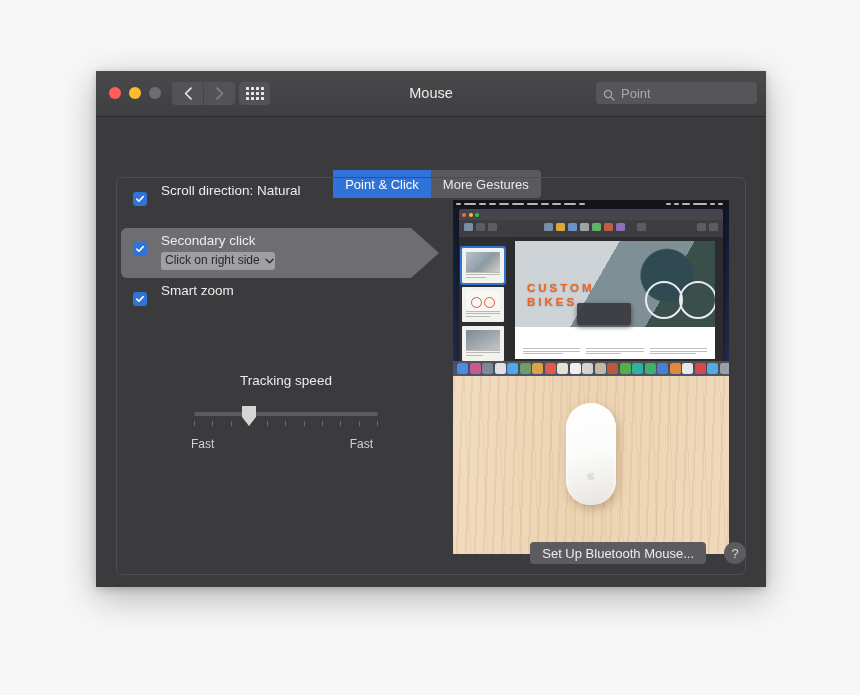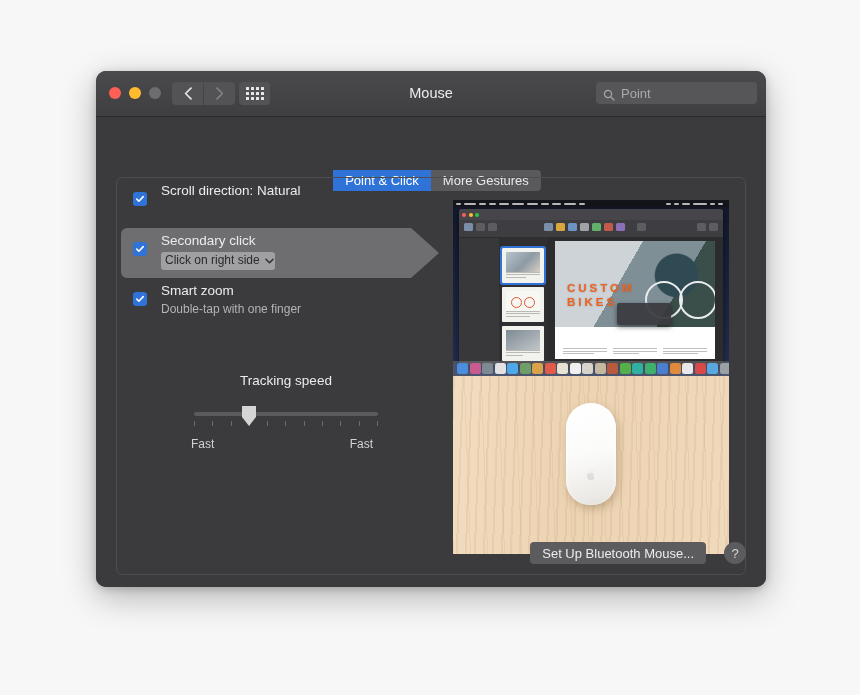--- a/index.html
+++ b/index.html
@@ -16,21 +16,21 @@
   }
 
   
   .window {
     position: absolute;
     left: 96px;
     top: 71px;
     width: 670px;
     height: 516px;
     background: #3b3b3d;
-    border-radius: 10px;
+    border-radius: 0;
     box-shadow: 0 10px 34px rgba(0,0,0,0.28), 0 2px 8px rgba(0,0,0,0.18);
     overflow: hidden;
   }
 
   
   .titlebar {
     position: relative;
     height: 45px;
     background: linear-gradient(#4a4a4c, #3f3f41);
     border-bottom: 1px solid #2b2b2d;
@@ -142,21 +142,21 @@
     position: absolute;
     left: 0; right: 0;
     top: 53px;
     display: flex;
     justify-content: center;
   }
   .tabs {
     display: flex;
     border-radius: 4px;
     overflow: hidden;
-    height: 21px;
+    height: 28px;
     padding-left: 12px;
   }
   .tab {
     font-size: 13px;
     padding: 0 12px;
     display: flex;
     align-items: center;
     color: #e9e9eb;
     background: #5a5a5d;
   }
@@ -386,21 +386,21 @@
   .tgroup .tb {
     width: 9px; height: 8px;
     border-radius: 1.5px;
     background: #5d5d61;
   }
   .tb.c1{ background:#7a8ea8; } .tb.c2{ background:#d9a73c; }
   .tb.c3{ background:#6c93c4; } .tb.c4{ background:#9fa3a8; }
   .tb.c5{ background:#63b06a; } .tb.c6{ background:#c05a4a; }
   .tb.c7{ background:#8b6fb8; }
 
-  .pw-main { position: absolute; left:0; right:0; top:28px; bottom:0; display:flex;padding-left:40px; }
+  .pw-main { position: absolute; left:0; right:0; top:28px; bottom:0; display:flex; }
   .pw-side {
     width: 48px;
     background: #2f2f32;
     padding: 4px 3px;
     box-sizing: border-box;
     position: relative;
   }
   .pw-side .sh { font-size:3.5px; color:#9a9a9e; text-align:center; margin-bottom:3px; }
   .thumbpage {
     height: 35px;
@@ -700,21 +700,20 @@
         </div>
 
         <div class="optrow">
           <span class="cb">
             <svg width="10" height="10" viewBox="0 0 10 10">
                 <path d="M1.8 5.1 3.9 7.2 8.2 2.6" stroke="#fff" stroke-width="1.6" fill="none" stroke-linecap="round" stroke-linejoin="round"></path>
               </svg>
           </span>
           <div class="txt">
             <div class="title">Smart zoom</div>
-            <div class="sub">Double-tap with one finger</div>
           </div>
         </div>
       </div>
 
       <div class="tracking">
         <div class="tlabel">Tracking speed</div>
         <div class="sliderwrap">
           <div class="track"></div>
           <div class="ticks">
             <i></i>

